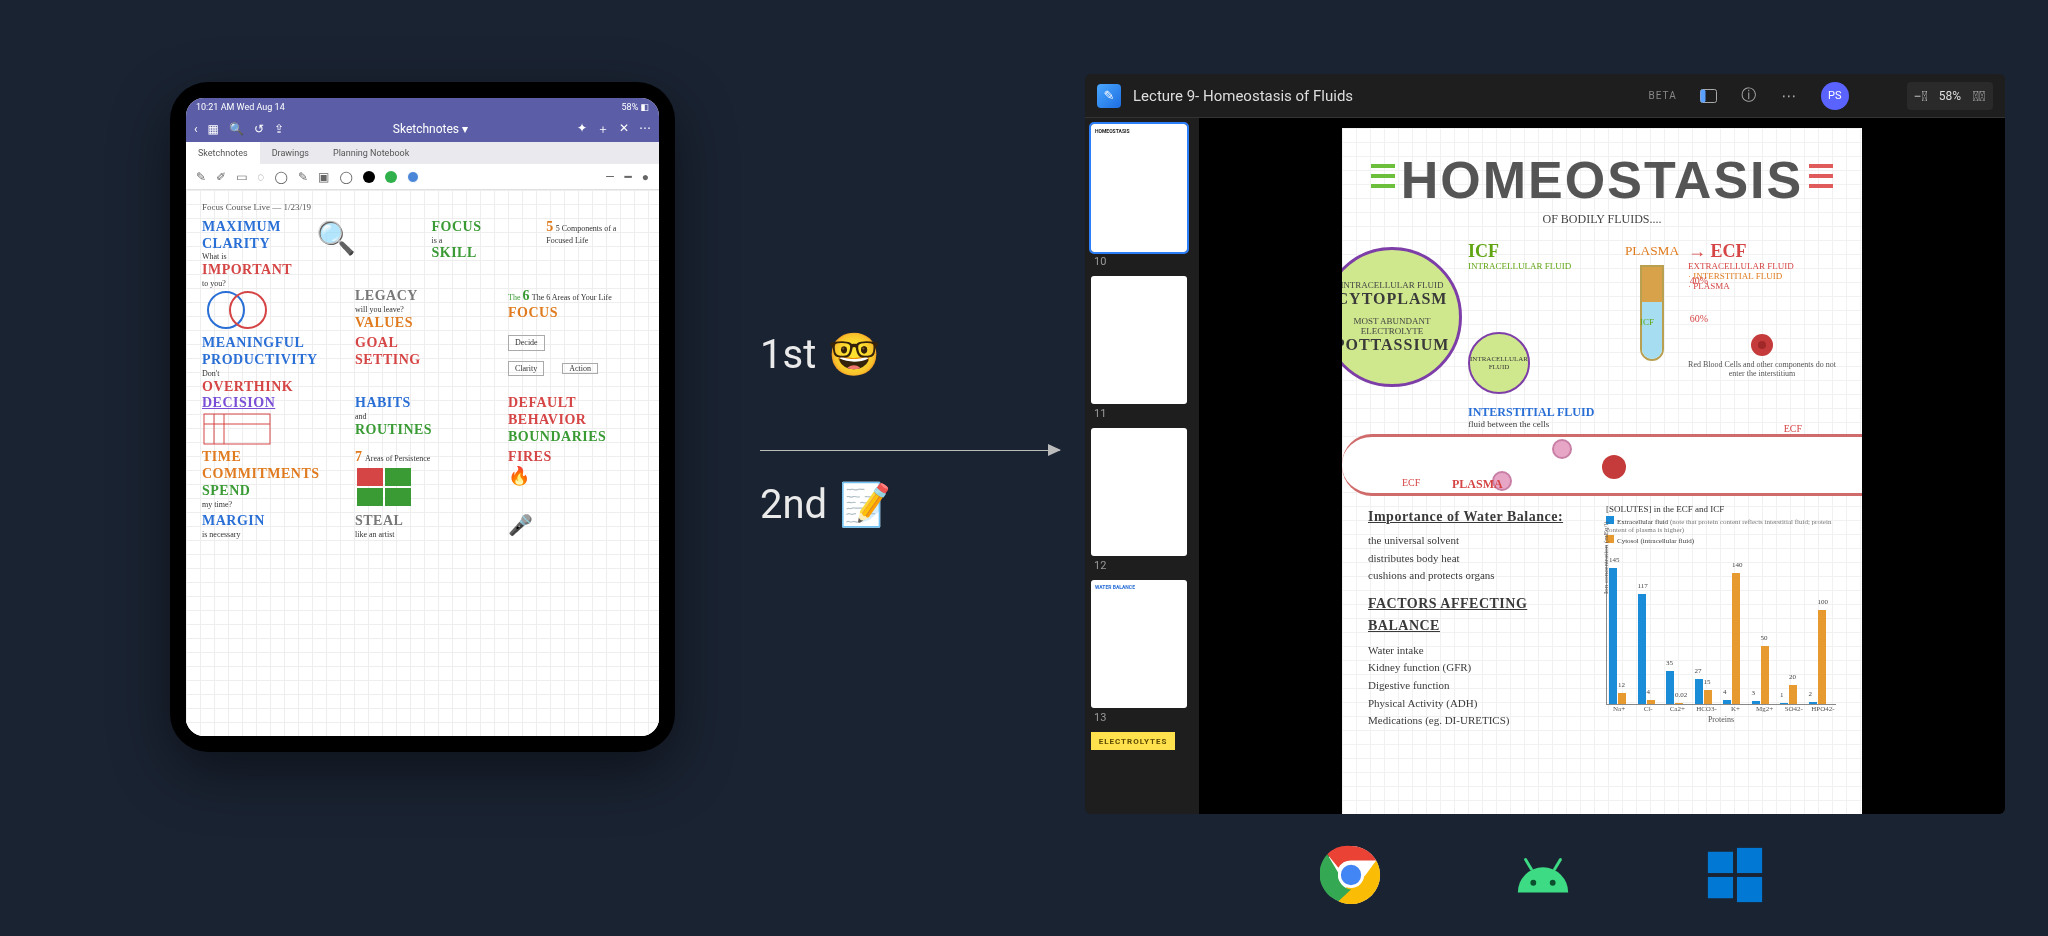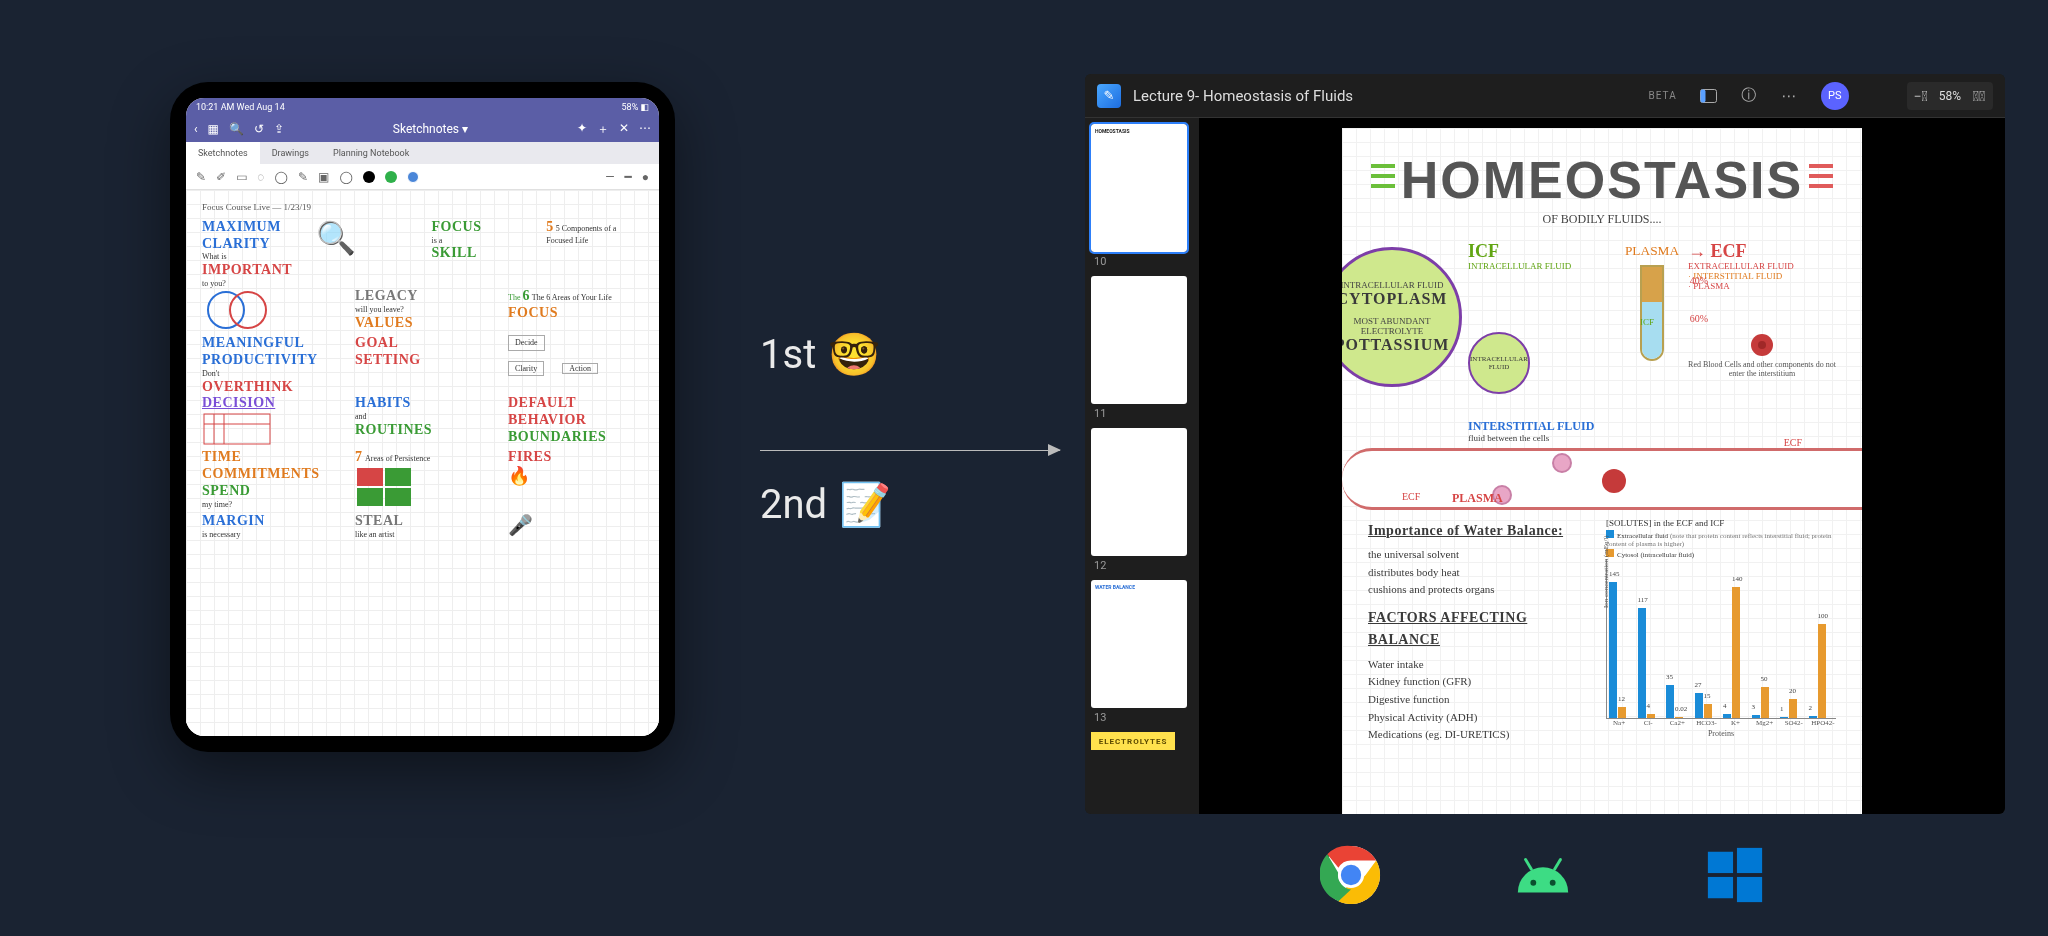--- a/index.html
+++ b/index.html
@@ -345,21 +345,21 @@
             <strong>CYTOPLASM</strong>
             <span style="margin-top:8px">MOST ABUNDANT ELECTROLYTE</span>
             <strong>POTTASSIUM</strong>
           </div>
           <div class="mid-col" style="width:90px">
             <div class="lbl green"><span>ICF</span></div>
             <small class="green">INTRACELLULAR FLUID</small>
             <div class="cell-small">
                 <span>INTRACELLULAR FLUID</span>
               </div>
-            <div style="margin-top:22px"><span class="blueT" style="font-weight:700;font-size:12px">INTERSTITIAL FLUID</span></div>
+            <div style="margin-top:8px"><span class="blueT" style="font-weight:700;font-size:12px">INTERSTITIAL FLUID</span></div>
             <small>fluid between the cells</small>
           </div>
           <div style="width:60px;text-align:center">
             <small class="orangeT">PLASMA</small>
             <div class="tube">
               <div class="top"></div>
                 <div class="bot"></div>
             </div>
             <div style="position:relative;height:0">
               <span class="redT" style="position:absolute;right:-26px;top:-92px;font-size:10px">40%</span>
@@ -451,21 +451,21 @@
                     <div class="v">4</div>
                   </div>
                   <div class="b ic" style="height: 131.25px; position: relative;">
                     <div class="v">140</div>
                   </div>
                 </div>
                 <div class="pair">
                   <div class="b ec" style="height: 2.8125px; position: relative;">
                     <div class="v">3</div>
                   </div>
-                  <div class="b ic" style="height: 31px; position: relative;">
+                  <div class="b ic" style="height: 58px; position: relative;">
                     <div class="v">50</div>
                   </div>
                 </div>
                 <div class="pair">
                   <div class="b ec" style="height: 1px; position: relative;">
                     <div class="v">1</div>
                   </div>
                   <div class="b ic" style="height: 18.75px; position: relative;">
                     <div class="v">20</div>
                   </div>

